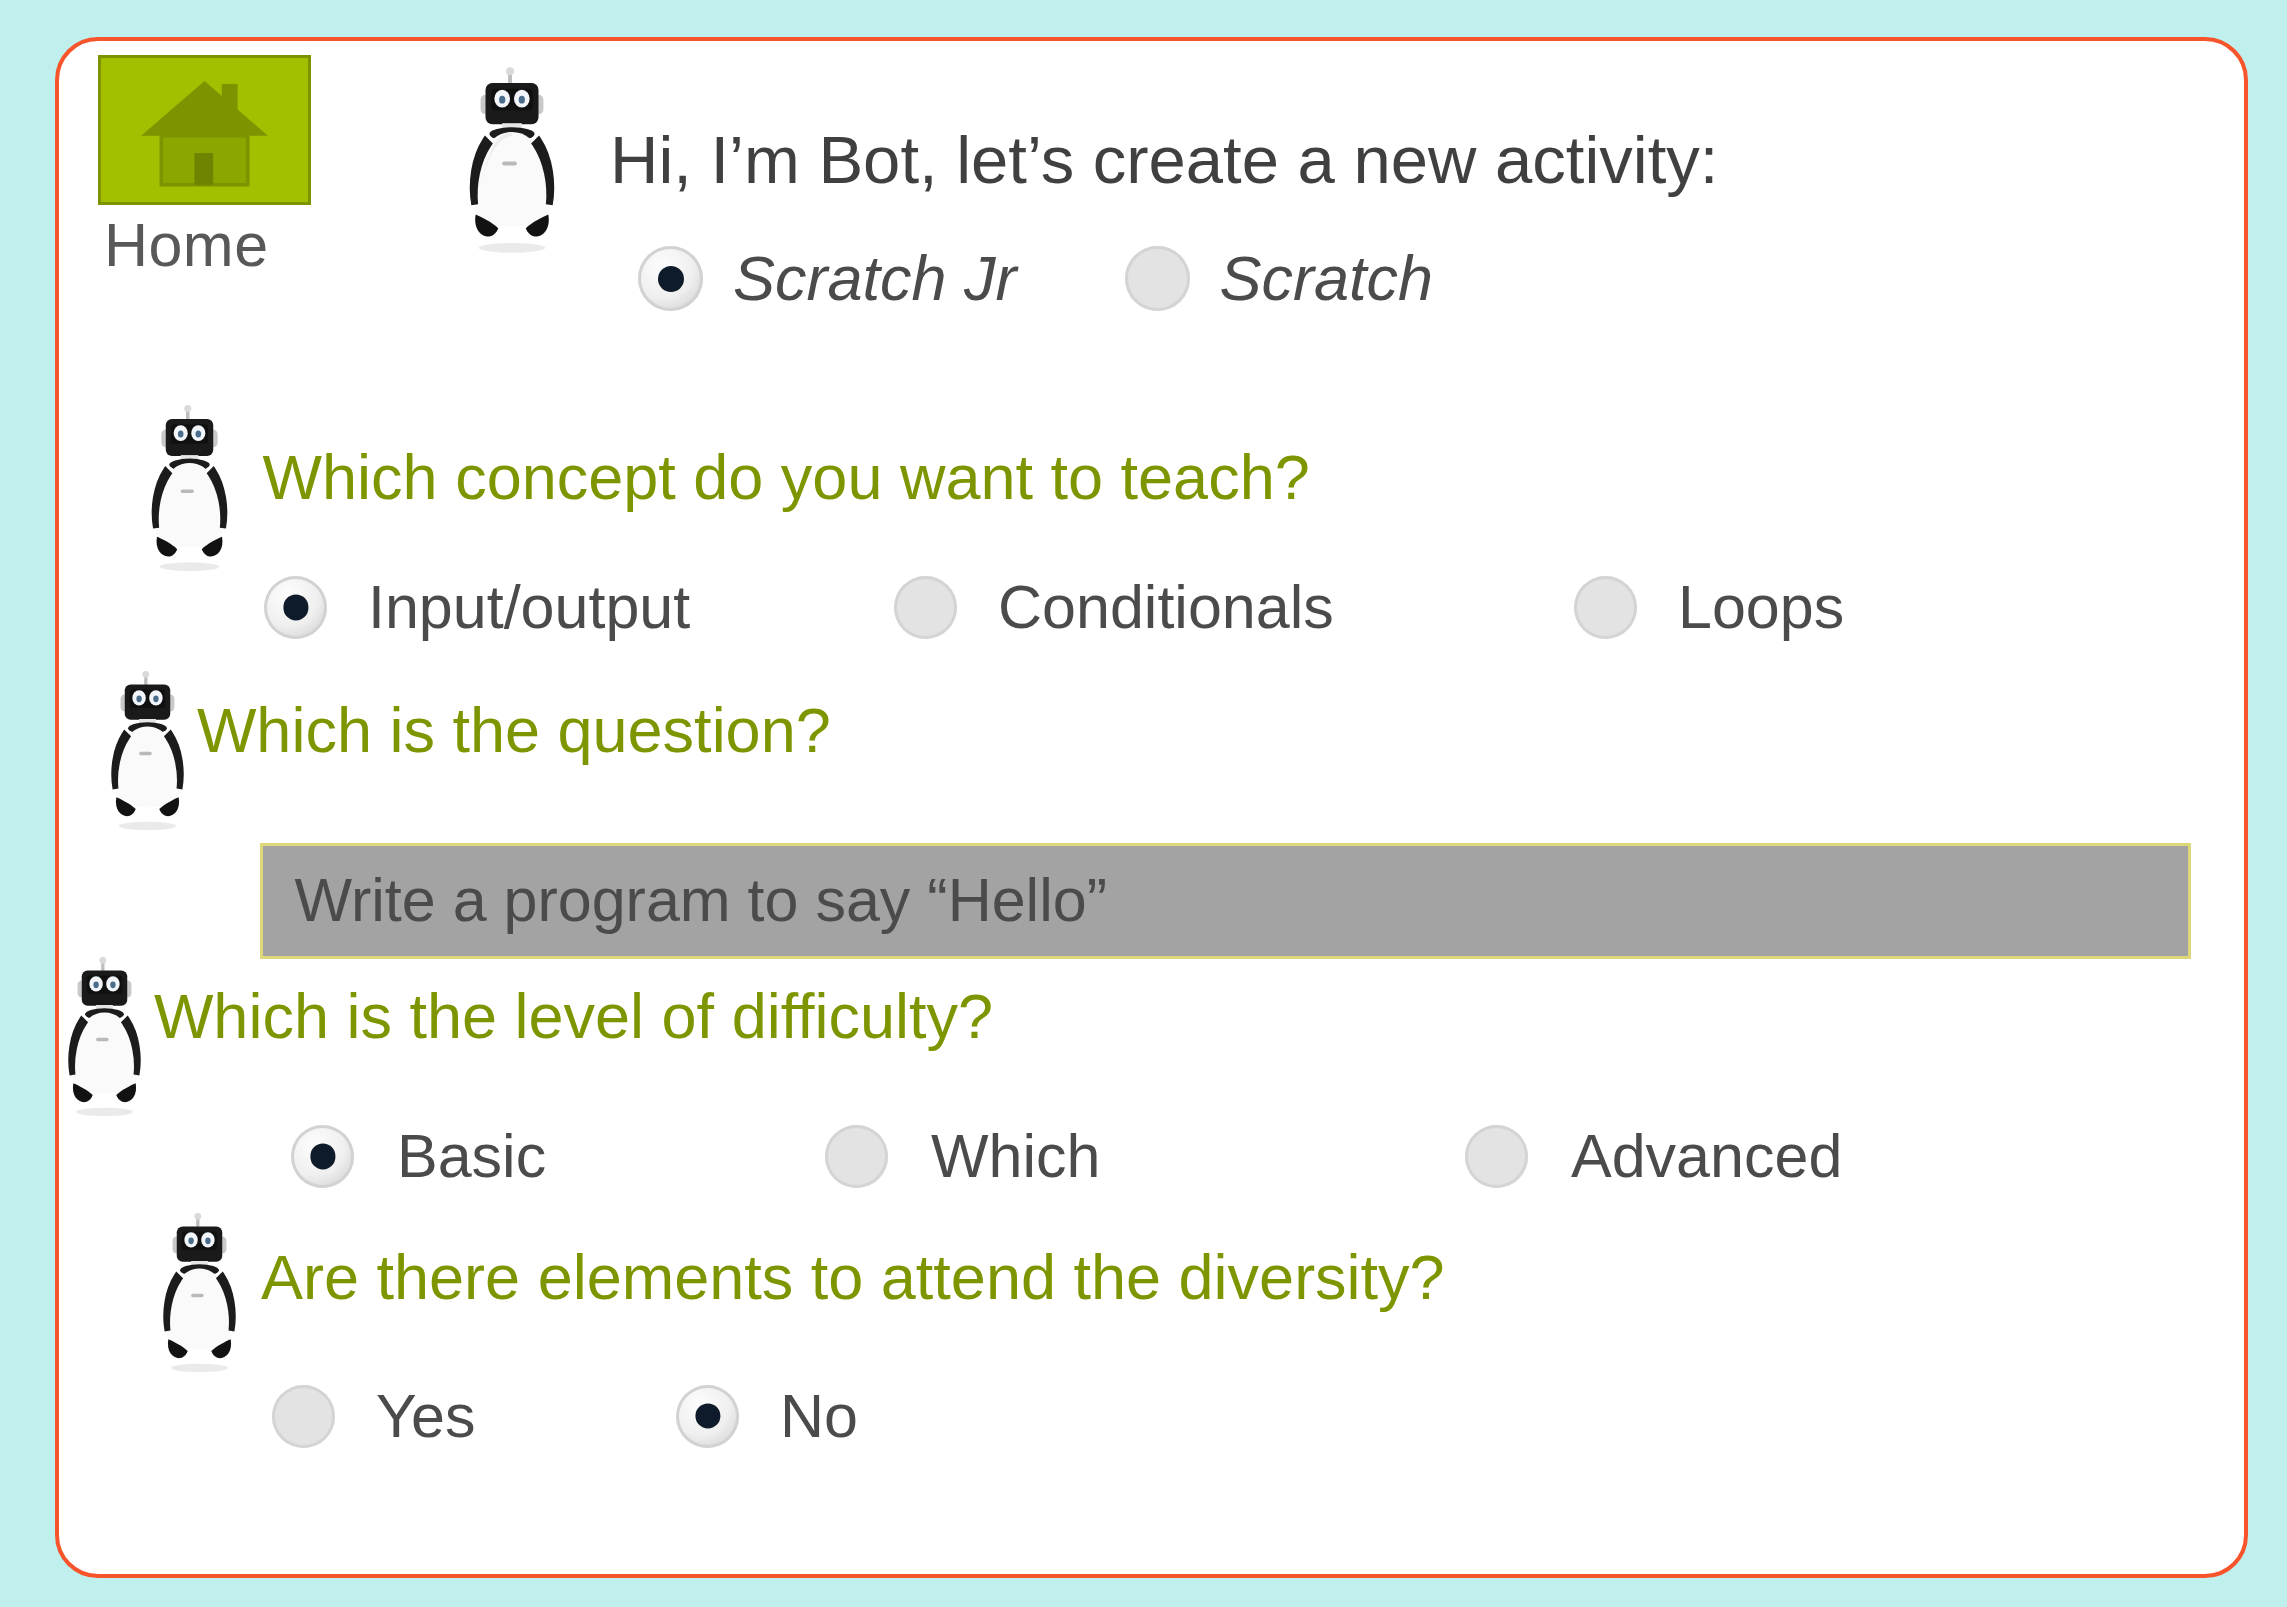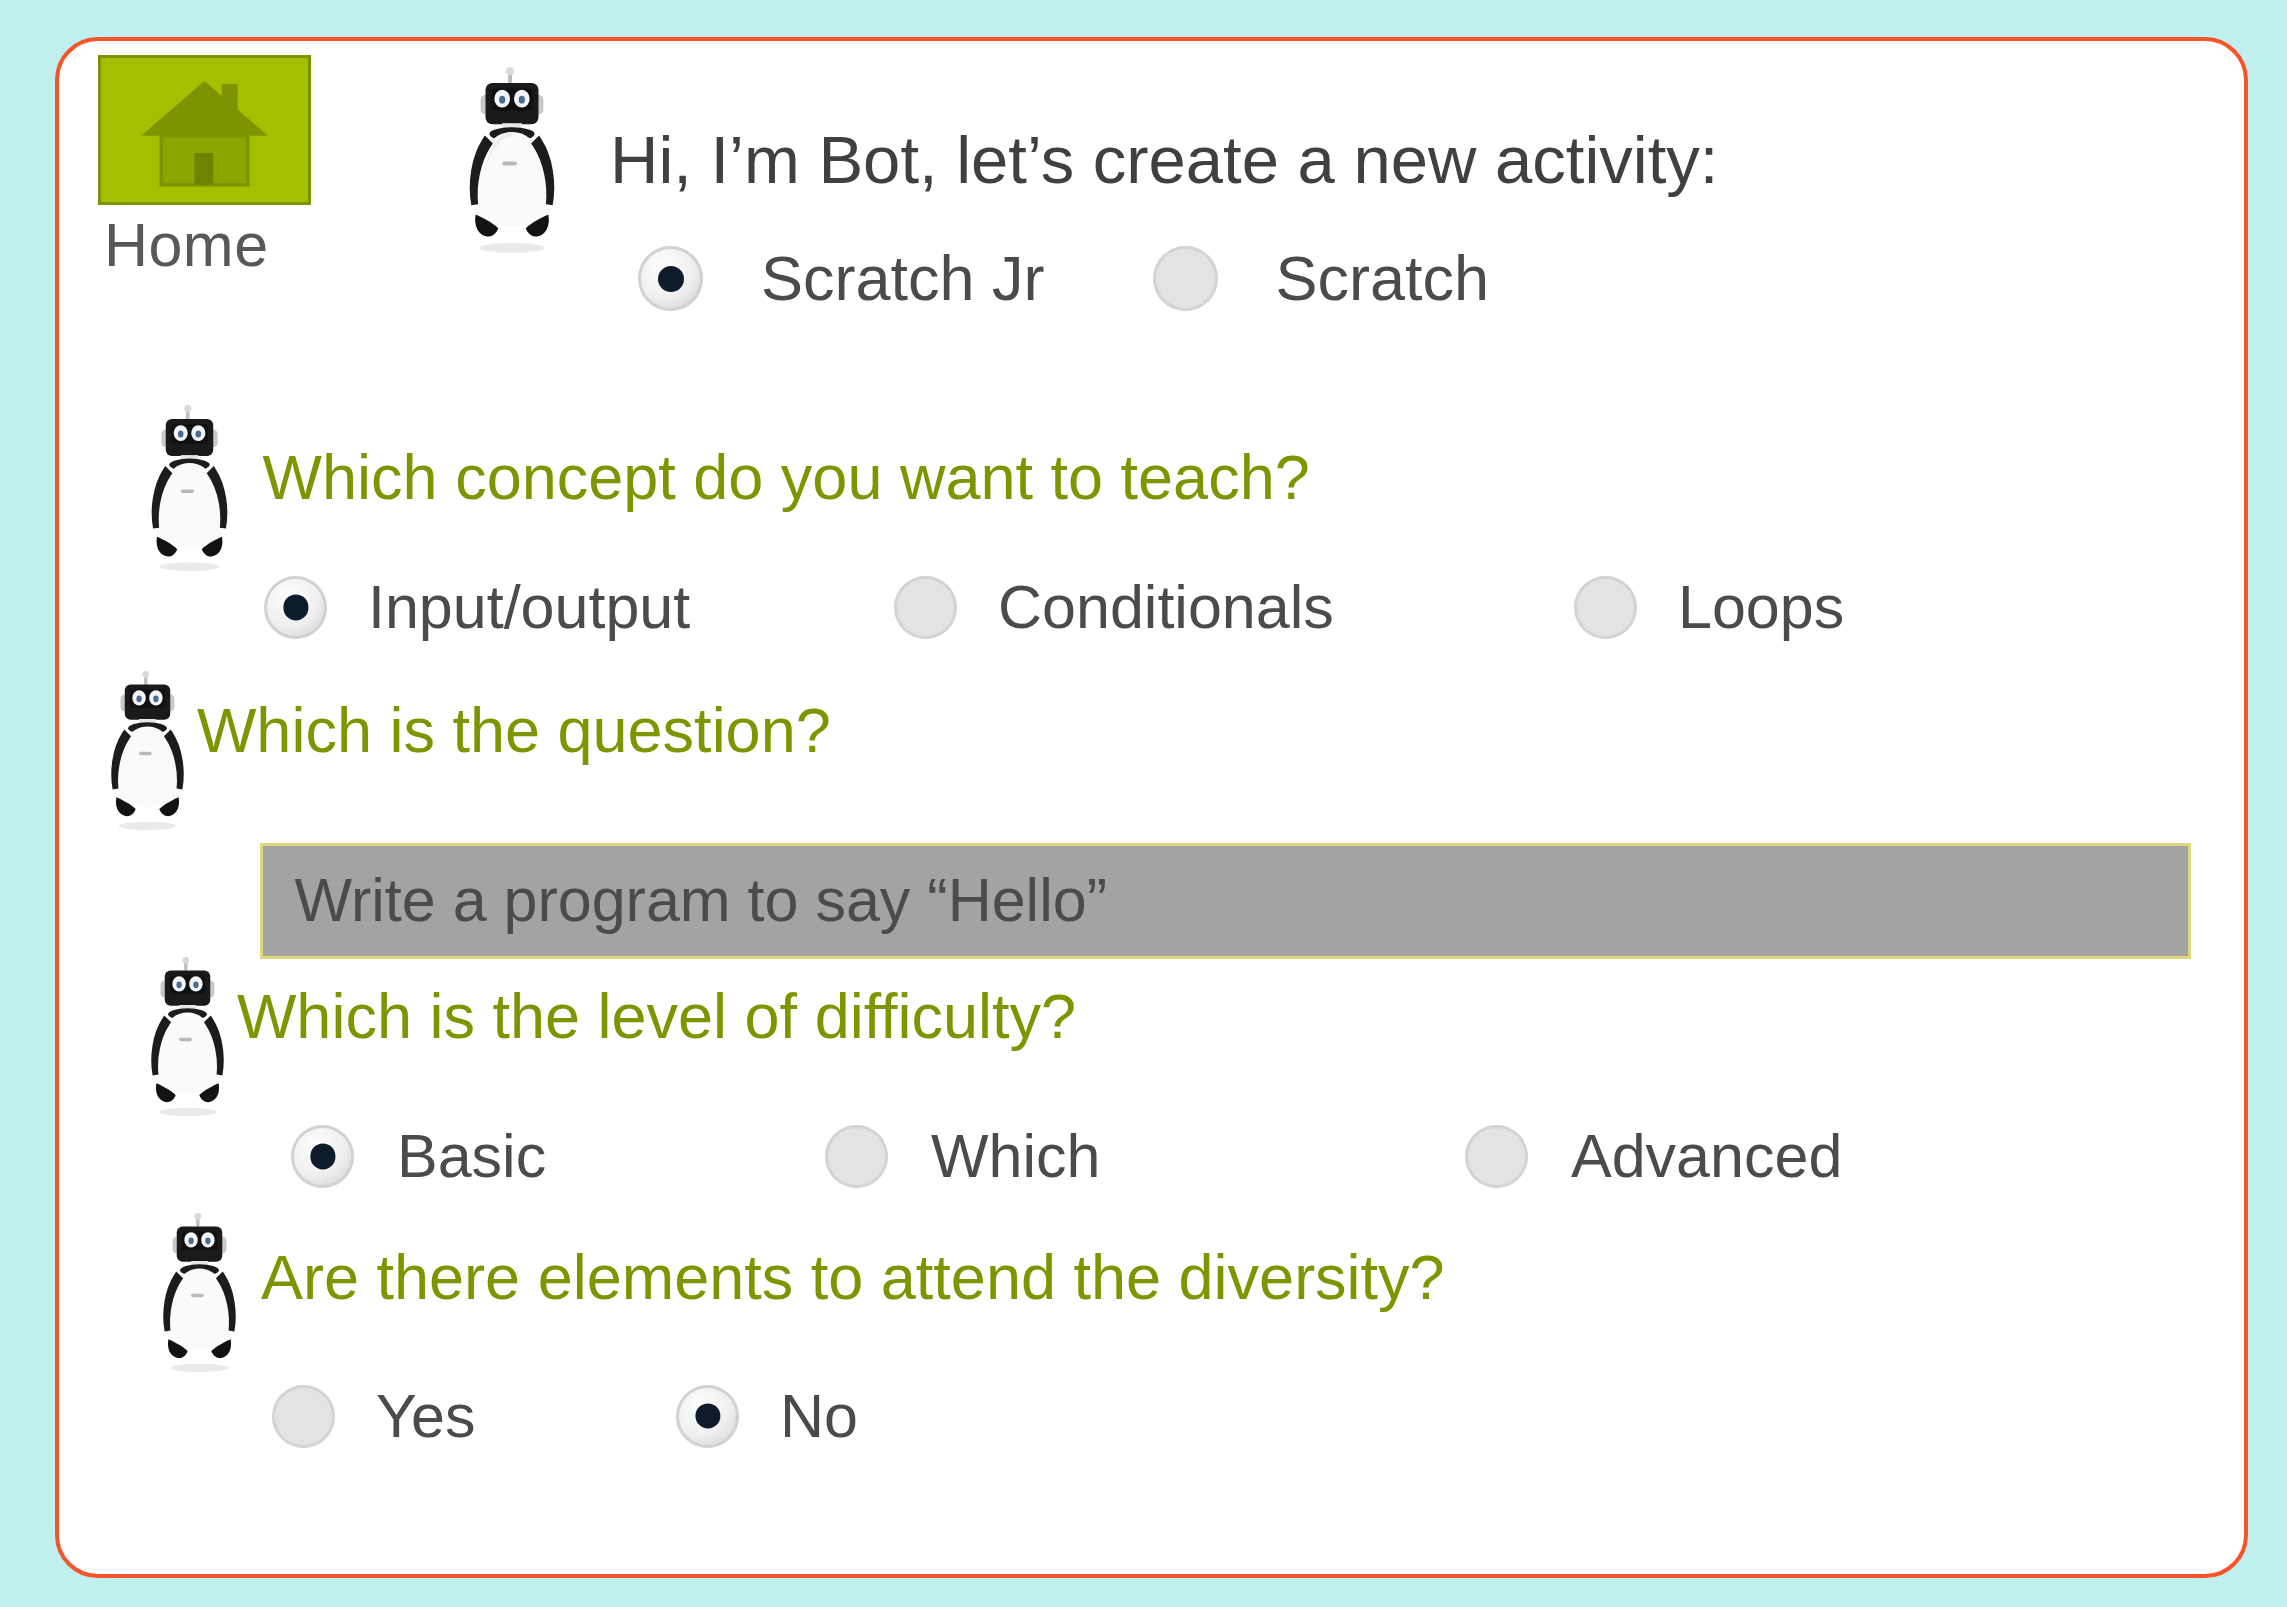--- a/index.html
+++ b/index.html
@@ -120,21 +120,21 @@
     line-height: 1;
   }
 
   
   #platform-options {
     position: absolute;
     left: 579px;
     top: 205px;
   }
   #platform-options .radio-dot { width: 65px; height: 65px; }
-  #platform-options .radio-label { font-size: 63px; margin-left: 58px; }
+  #platform-options .radio-label { font-size: 63px; margin-left: 30px; font-style: italic; }
   #platform-options .radio-opt + .radio-opt { margin-left: 108px; }
 
   
   .question-section { position: absolute; left: 0; width: 100%; }
 
   .q-head { display: flex; align-items: flex-start; }
   .q-text {
     color: #7E9500;
     line-height: 1;
     white-space: nowrap;
@@ -170,21 +170,21 @@
     cursor: text;
   }
   #question-value {
     font-size: 61px;
     color: #4B4B4B;
     line-height: 1;
   }
 
   
   #section-difficulty { top: 916px; }
-  #section-difficulty .q-head { padding-left: 83px; }
+  #section-difficulty .q-head { }
   #section-difficulty .q-text { font-size: 63px; margin-left: 3.9px; margin-top: 27.6px; }
   #difficulty-options {
     display: flex;
     align-items: flex-end;
     margin-top: 7.9px;
     padding-left: 232px;
   }
   #difficulty-options .radio-dot { width: 63px; height: 63px; }
   #difficulty-options .radio-label { font-size: 61px; margin-left: 43px; }
 

